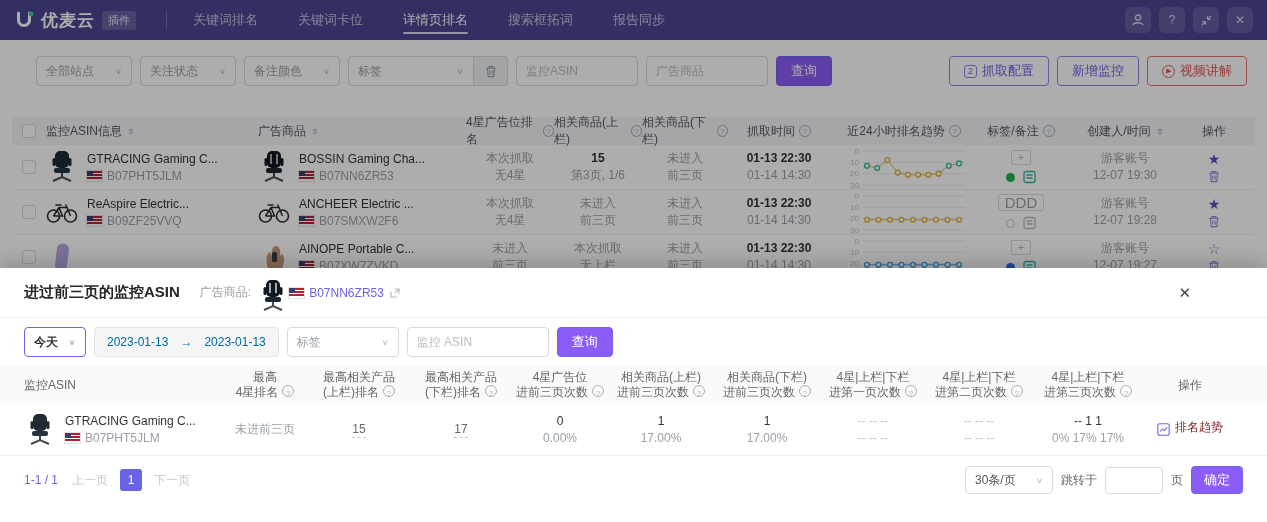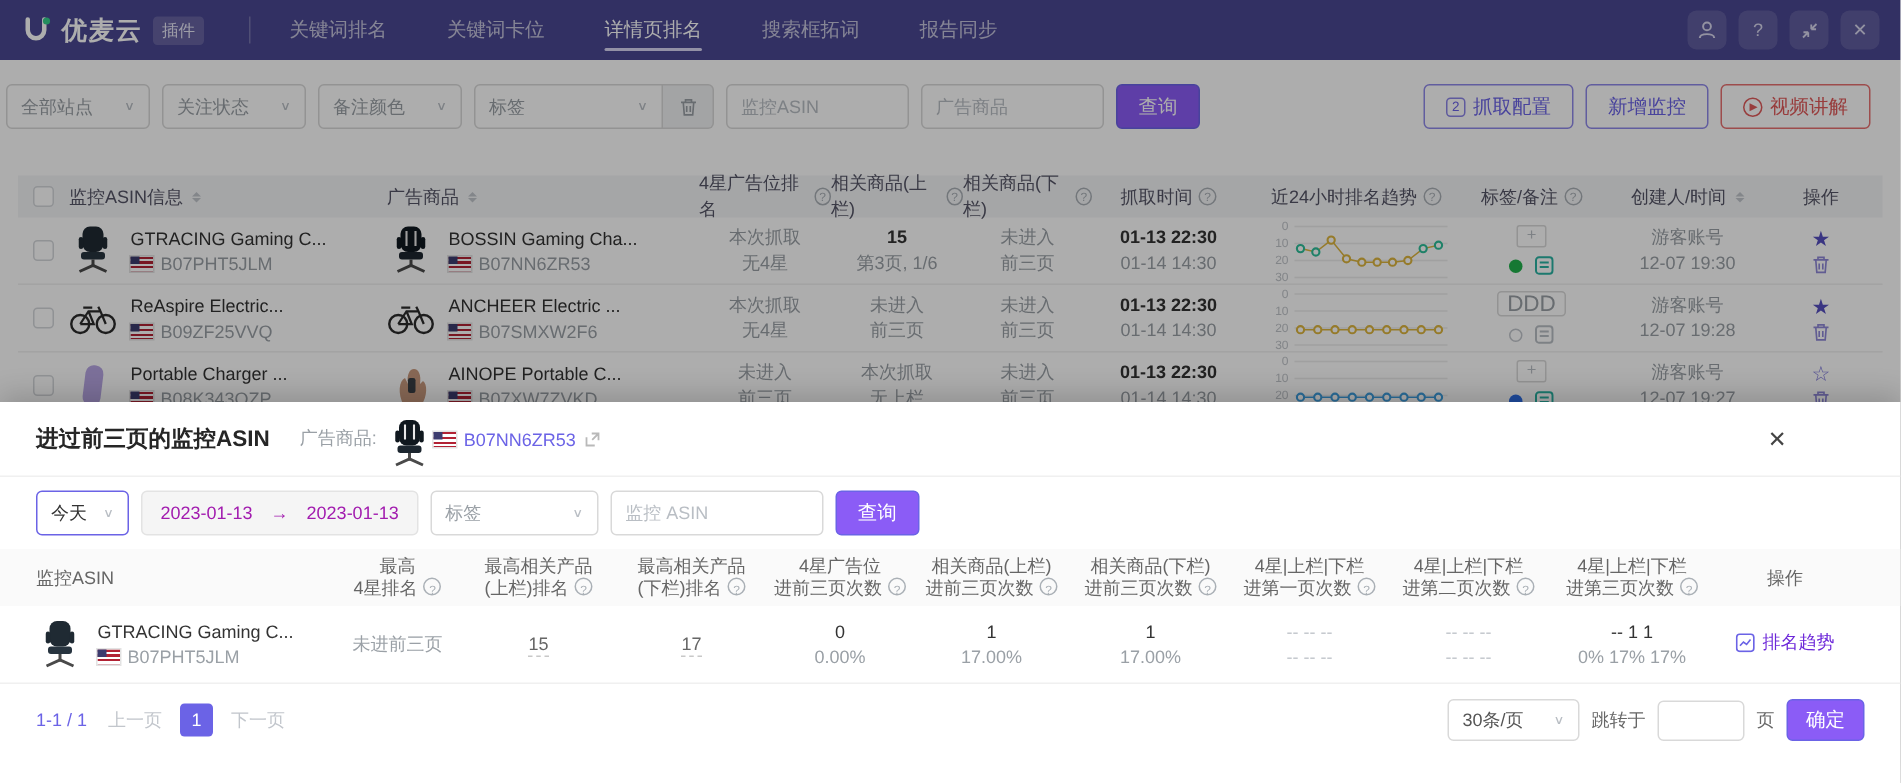--- a/index.html
+++ b/index.html
@@ -14,21 +14,21 @@
   .logo-text { font-size:17px; font-weight:700; letter-spacing:1px; }
   .logo-badge { background:rgba(255,255,255,0.16); border-radius:3px; padding:2px 6px; font-size:11px; color:#e8e7f6; }
   .v-div { width:1px; height:18px; background:rgba(255,255,255,0.25); margin:0 26px 0 30px; }
   .menu { display:flex; gap:40px; font-size:13px; }
   .menu-item { color:rgba(255,255,255,0.68); cursor:pointer; position:relative; height:40px; display:flex; align-items:center; }
   .menu-item.active { color:#fff; }
   .menu-item.active::after { content:""; position:absolute; left:0; right:0; bottom:6px; height:2px; background:#d9d6f5; border-radius:1px; }
   .topbar-right { margin-left:auto; display:flex; gap:8px; }
   .icon-btn { width:26px; height:26px; border-radius:6px; background:rgba(255,255,255,0.13); display:grid; place-items:center; color:#d9d8ee; font-size:12px; cursor:pointer; }
   
-  .filter-bar { display:flex; align-items:center; gap:8px; padding:16px 20px 12px 4px; }
+  .filter-bar { display:flex; align-items:center; gap:8px; padding:16px 20px 12px 36px; }
   .sel { height:30px; border:1px solid #d9d9d9; border-radius:4px; background:#fff; display:inline-flex; align-items:center; justify-content:space-between; padding:0 9px; color:#9aa0a6; font-size:12px; cursor:pointer; }
   .chev { color:#b9bec4; font-size:10px; margin-left:8px; transform:scaleY(0.8); }
   .sel-group { display:flex; }
   .sel-group .sel { border-radius:4px 0 0 4px; }
   .mini-btn { width:34px; height:30px; border:1px solid #d9d9d9; border-left:none; border-radius:0 4px 4px 0; background:#f1f2f4; display:grid; place-items:center; cursor:pointer; }
   .txt-input { height:30px; border:1px solid #d9d9d9; border-radius:4px; padding:0 9px; font-size:12px; width:122px; color:#333; outline:none; font-family:inherit; }
   .txt-input::placeholder { color:#b9bec4; }
   .btn { height:30px; border-radius:4px; font-size:13px; display:inline-flex; align-items:center; gap:5px; padding:0 14px; cursor:pointer; background:#fff; border:1px solid #d9d9d9; font-family:inherit; }
   .btn-primary { background:#8b5cf6; border-color:#6b63e6; color:#fff; }
   .btn-outline-purple { border-color:#9089ea; color:#6b63e6; }
@@ -79,34 +79,34 @@
   
   .modal { position:absolute; left:0; bottom:0; width:1267px; height:254px; background:#fff; z-index:10; box-shadow:0 -5px 18px rgba(0,0,0,0.18); }
   .modal-head { display:flex; align-items:center; height:50px; padding:16px 24px; border-bottom:1px solid #f0f0f0; }
   .modal-title { font-size:15px; font-weight:700; color:#262626; }
   .ad-label { color:#9aa0a6; font-size:12px; margin-left:20px; margin-right:8px; }
   .thumb { width:24px; height:28px; display:grid; place-items:center; margin-right:6px; }
   .code-link { color:#6b63e6; font-size:12px; cursor:pointer; margin-left:5px; }
   .ext-ico { margin-left:5px; cursor:pointer; display:inline-flex; }
   .modal-close { position:absolute; right:76px; top:16px; font-size:15px; color:#444; cursor:pointer; }
   .modal-filter { display:flex; align-items:center; gap:8px; padding:9px 24px; }
-  .sel.today { border-color:#6b63e6; color:#333; min-width:62px; }
-  .range-box { height:30px; border:1px solid #e3e3e3; background:#f5f5f5; border-radius:4px; color:#a21caf; display:flex; align-items:center; gap:12px; padding:0 12px; font-size:12px; cursor:default; }
+  .sel.today { border-color:#6b63e6; color:#333; min-width:62px;font-weight:bold; }
+  .range-box { height:30px; border:1px solid #e3e3e3; background:#f5f5f5; border-radius:4px; color:#0369a1; display:flex; align-items:center; gap:12px; padding:0 12px; font-size:12px; cursor:default; }
   
   .mthead { display:flex; align-items:center; background:#fafafa; padding:0 24px; height:38px; color:#666; }
   .mth { text-align:center; font-size:12px; line-height:15px; }
   .mth.left { text-align:left; }
   .mtrow { display:flex; align-items:center; padding:0 24px; height:52px; border-bottom:1px solid #f0f0f0; }
   .mc1{width:198px;} .mc2{width:86px;} .mc3{width:102px;} .mc4{width:102px;} .mc5{width:96px;}
   .mc6{width:106px;} .mc7{width:106px;} .mc8{width:106px;} .mc9{width:106px;} .mc10{width:112px;} .mc11{width:92px;}
   .dashed-val { color:#666; border-bottom:1px dashed #c8c8c8; padding-bottom:1px; cursor:pointer; }
   .mcell { text-align:center; line-height:17px; }
   .mcell .t { color:#333; } .mcell .b { color:#9aa0a6; }
   .mcell.dim .t { color:#c2c6cc; } .mcell.dim .b { color:#c2c6cc; }
-  .trend-link { color:#6d28d9; display:inline-flex; align-items:center; gap:5px; cursor:pointer; font-size:12px; }
+  .trend-link { color:#7f1d1d; display:inline-flex; align-items:flex-end; gap:5px; cursor:pointer; font-size:12px; }
   .modal-foot { display:flex; align-items:center; padding:10px 24px; font-size:12px; color:#9aa0a6; }
   .foot-range { color:#6b63e6; margin-right:14px; }
   .page-btn { color:#c2c6cc; margin-right:12px; cursor:pointer; }
   .page-num { width:22px; height:22px; background:#6b63e6; color:#fff; border-radius:3px; display:grid; place-items:center; margin-right:12px; cursor:pointer; }
   .foot-right { margin-left:auto; display:flex; align-items:center; gap:8px; color:#666; }
   .jump-input { width:58px; height:27px; border:1px solid #d9d9d9; border-radius:4px; outline:none; padding:0 6px; font-family:inherit; }
   .sel.small { height:28px; min-width:88px; color:#555; }
   .btn.small { height:28px; padding:12px 12px; }
 </style>
 </head>
@@ -454,27 +454,20 @@
     <span class="c-check">
         <span class="checkbox"></span>
       </span>
     <span class="c-asin">
         <span class="prod">
           <span class="prod-img">
             <svg width="18" height="32" viewBox="0 0 18 32">
               <rect x="3" y="2.5" width="12" height="27" rx="5.5" fill="#b7a6e3" transform="rotate(7 9 16)"></rect>
             </svg>
           </span>
-          <span>
-            <div class="prod-title">Portable Charger ...</div>
-            <div class="prod-code">
-              <span class="flag"></span>
-              <span>B08K343QZP</span>
-            </div>
-          </span>
         </span>
       </span>
     <span class="c-ad">
         <span class="prod">
           <span class="prod-img">
             <svg width="26" height="30" viewBox="0 0 26 30">
               <path d="M8 28 C4 20 5 12 9 10 L11 14 C10 8 12 4 15 4 C18 4 20 8 19 14 L21 12 C24 14 24 22 20 28 Z" fill="#c99a7e"></path>
               <rect x="11" y="10" width="5" height="10" rx="1.5" fill="#3a3f44"></rect>
             </svg>
           </span>

